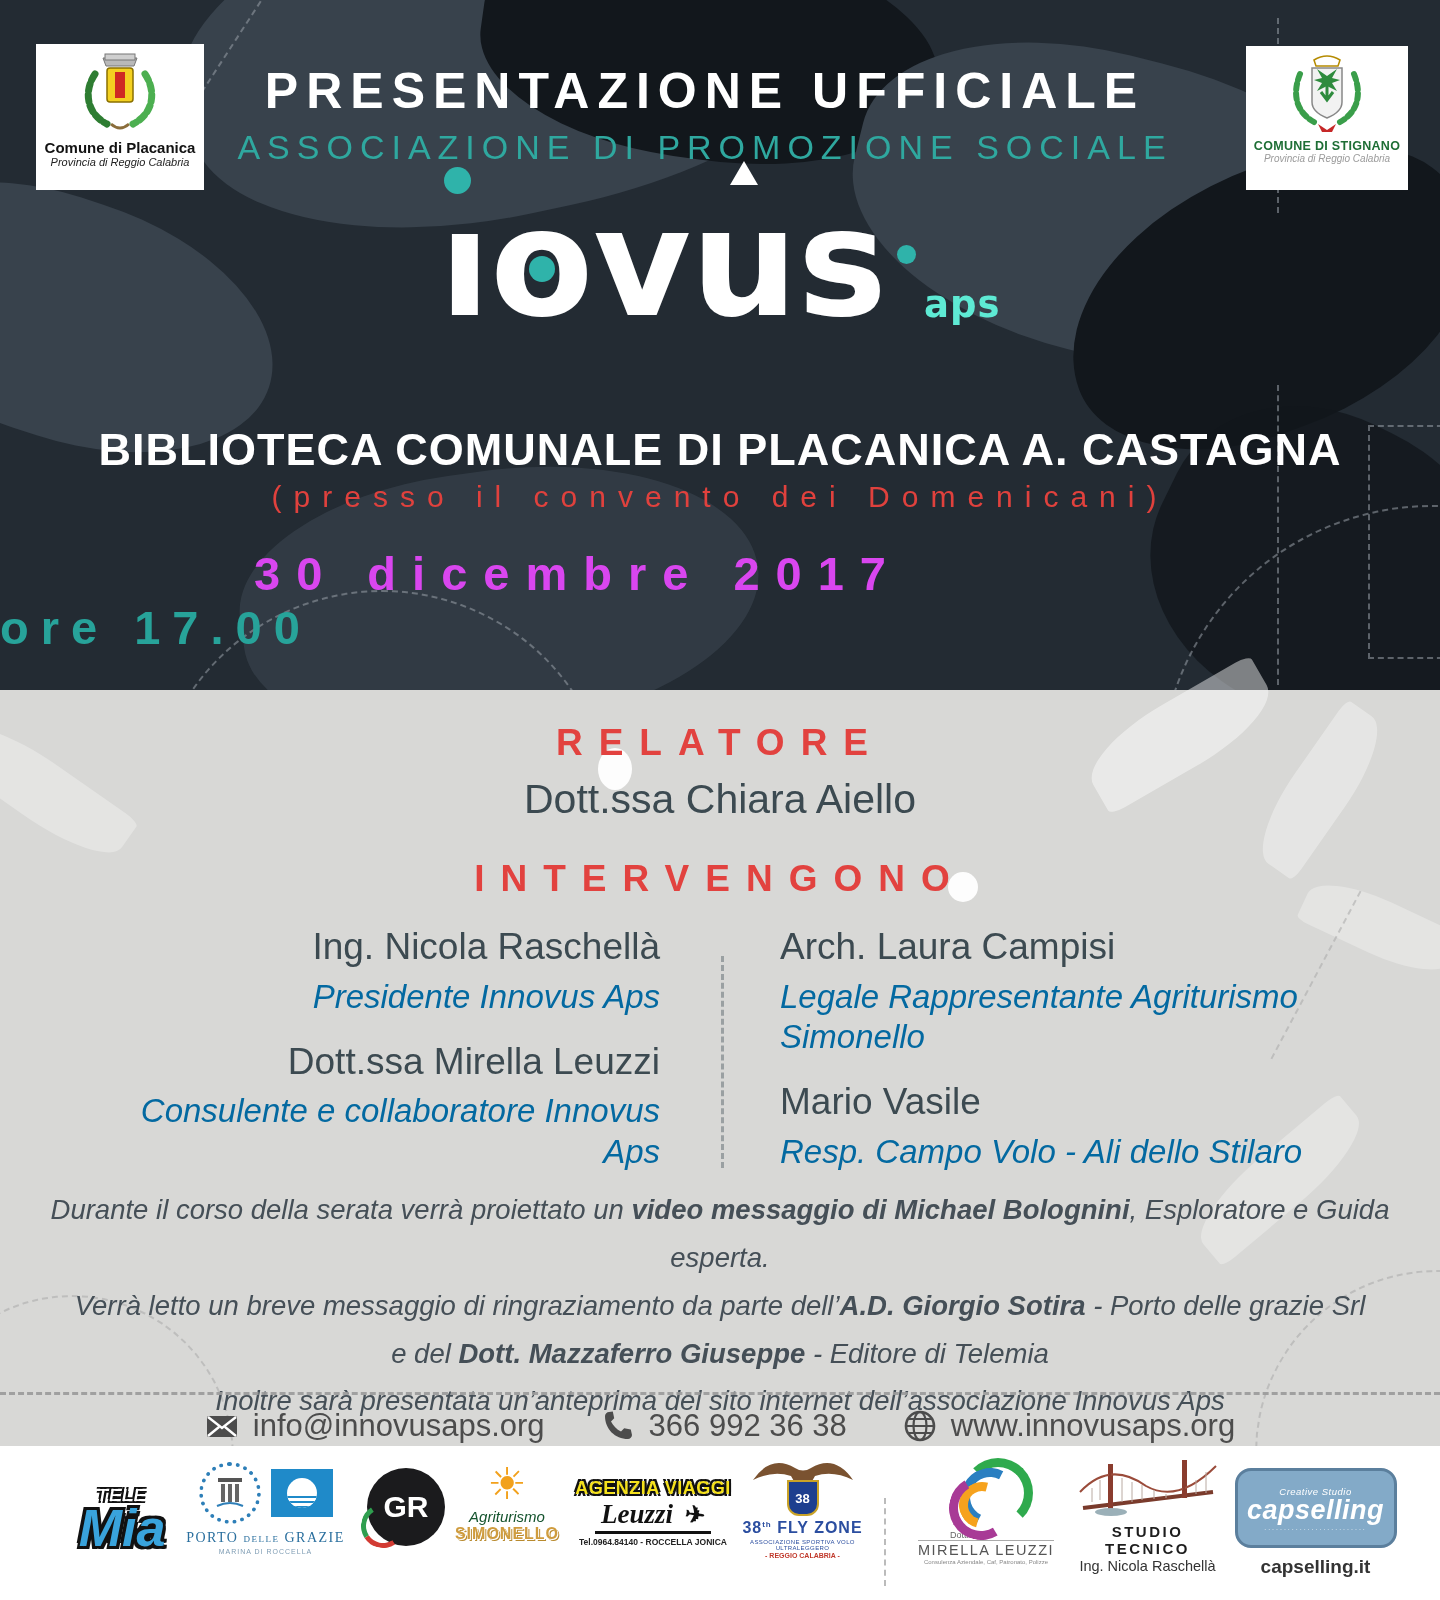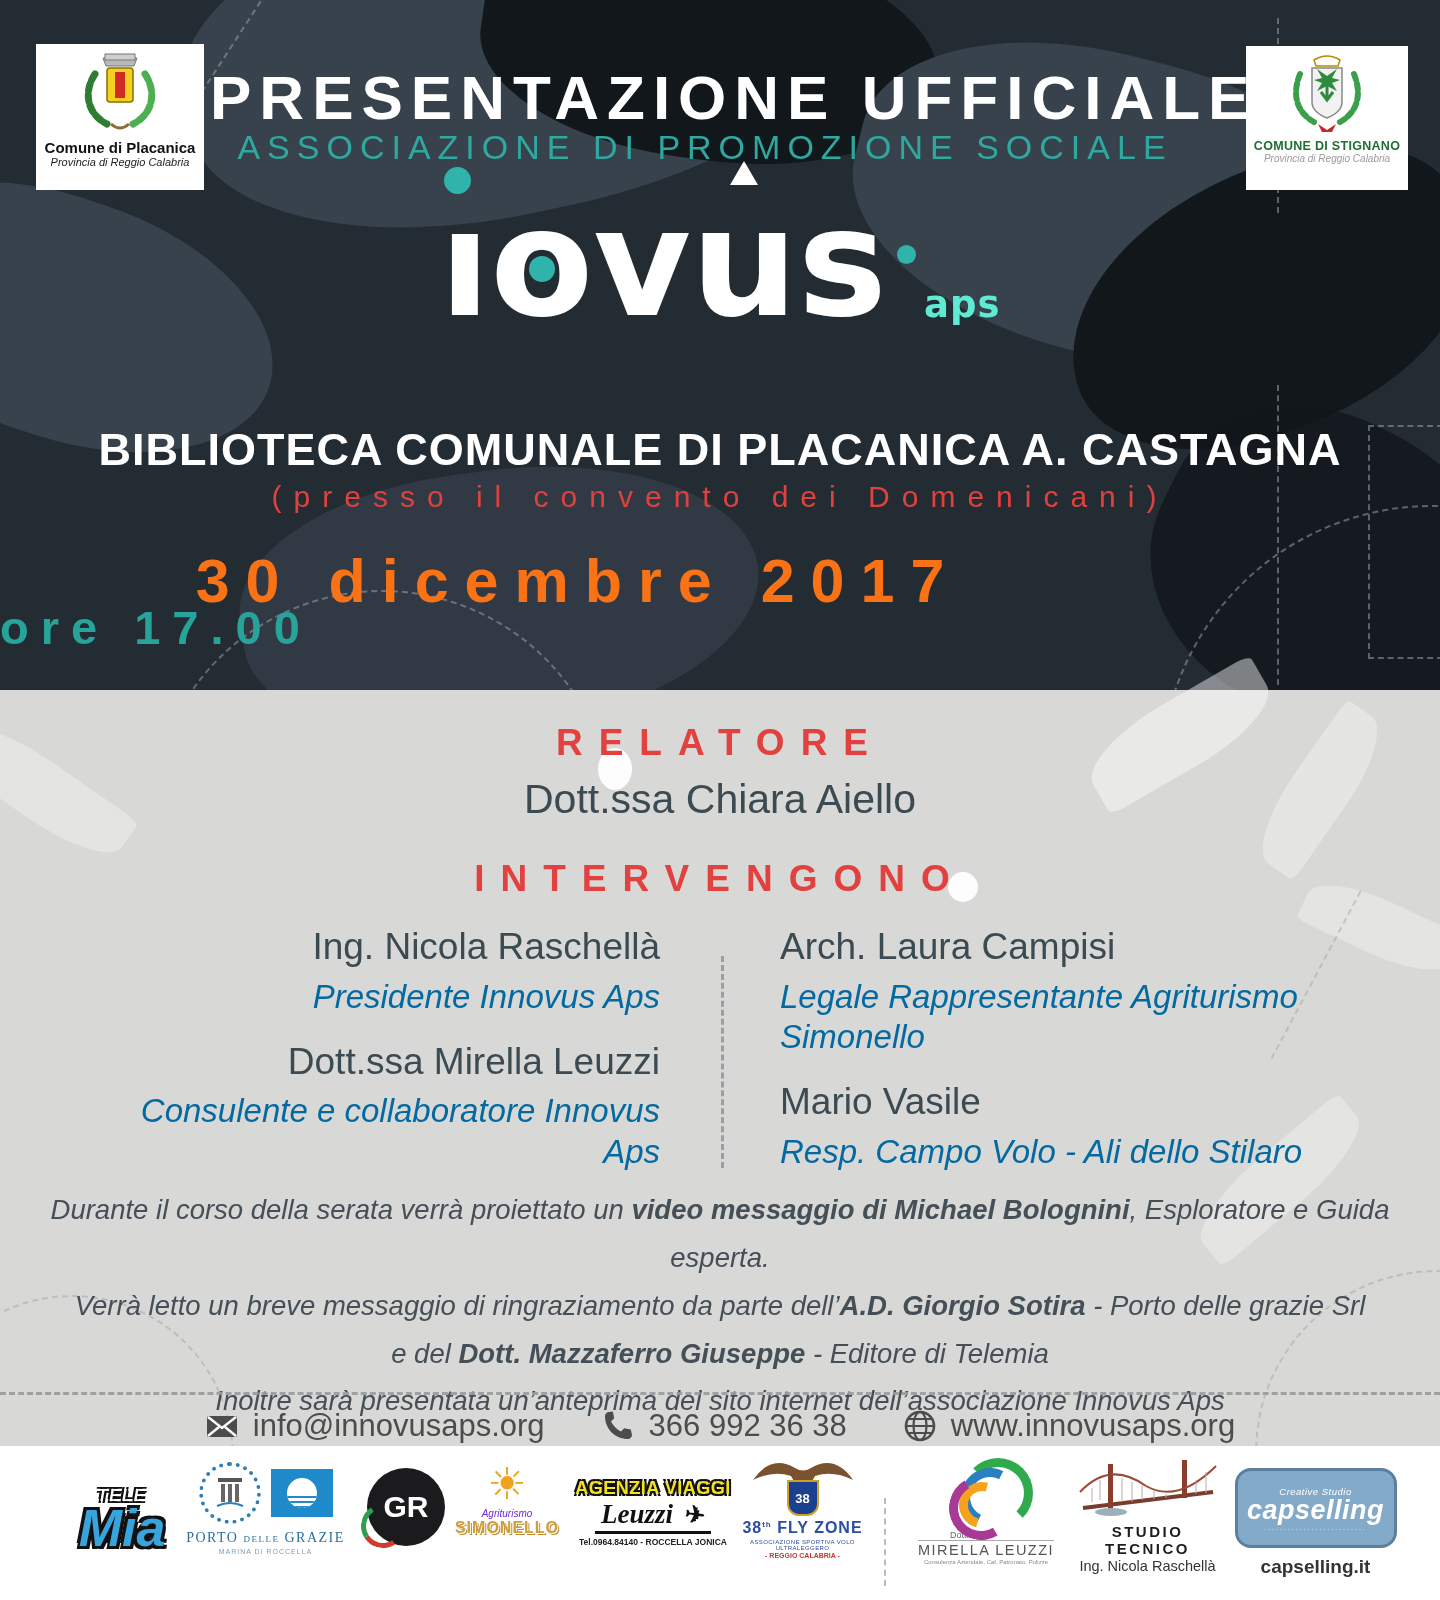--- a/index.html
+++ b/index.html
@@ -18,21 +18,21 @@
   .crest-card{position:absolute;background:#fff;display:flex;flex-direction:column;align-items:center;
               justify-content:flex-start;padding:8px 6px 6px;box-sizing:border-box;text-align:center;}
   .crest-card.placanica{left:36px;top:44px;width:168px;height:146px;}
   .crest-card.stignano{left:1246px;top:46px;width:162px;height:144px;}
   .crest-title{font-size:15px;font-weight:700;color:#121212;line-height:1.05;margin-top:4px;}
   .crest-sub{font-size:11px;font-style:italic;color:#222;}
   .stignano .crest-title{color:#1e6e35;font-size:12.5px;letter-spacing:.3px;}
   .stignano .crest-sub{color:#9a9a9a;font-size:10px;}
 
   .main-title{position:absolute;left:210px;width:990px;top:62px;text-align:center;color:#fff;
-              font-size:62px;font-weight:800;letter-spacing:8px;white-space:nowrap;}
+              font-size:50px;font-weight:800;letter-spacing:8px;white-space:nowrap;}
   .sub-title{position:absolute;left:185px;width:1040px;top:128px;text-align:center;color:#2fa89f;
              font-size:34px;font-weight:300;letter-spacing:7px;white-space:nowrap;}
 
   
   .innovus{position:absolute;left:0;top:205px;width:1440px;display:flex;justify-content:center;
            align-items:flex-end;}
   .innovus span{font-family:"DejaVu Sans","Liberation Sans",sans-serif;font-weight:700;line-height:.78;}
   .lg-i{position:relative;color:#fff;font-size:148px;}
   .lg-i::before{content:"";position:absolute;left:5px;top:-40px;width:27px;height:27px;border-radius:50%;background:#2fb3aa;}
   .lg-nn{position:relative;font-size:188px;background:linear-gradient(135deg,#57c8c1 0%,#2fa39b 55%,#157f79 100%);
@@ -46,22 +46,22 @@
   .lg-u{position:relative;}
   .lg-u::before{content:"";position:absolute;left:50%;top:-44px;margin-left:-14px;width:0;height:0;
          border-left:14px solid transparent;border-right:14px solid transparent;border-bottom:24px solid #fff;}
   .lg-enddot{width:19px;height:19px;border-radius:50%;background:#2fb3aa;margin:0 0 58px 10px;}
   .lg-aps{color:#5eead4;font-size:37px;font-weight:normal;margin:0 0 2px 8px;letter-spacing:1px;}
 
   .venue{position:absolute;left:0;top:424px;width:1440px;text-align:center;color:#fff;
          font-size:45px;font-weight:800;letter-spacing:1px;white-space:nowrap;}
   .venue-note{position:absolute;left:0;top:480px;width:1440px;text-align:center;color:#e0413d;
          font-size:30px;font-weight:400;letter-spacing:12px;white-space:nowrap;}
-  .event-date{position:absolute;left:0;top:546px;width:1156px;text-align:center;color:#f97316;
-         font-size:61px;font-weight:800;letter-spacing:16px;white-space:nowrap;}
+  .event-date{position:absolute;left:0;top:546px;width:1156px;text-align:center;color:#d946ef;
+         font-size:47px;font-weight:800;letter-spacing:16px;white-space:nowrap;}
   .event-time{position:absolute;left:0;top:600px;width:1440px;text-align:left;color:#27a39a;
          font-size:47px;font-weight:800;letter-spacing:12px;white-space:nowrap;}
 
   
   .light-deco .leaf{position:absolute;background:#fff;opacity:.45;border-radius:50% 8% 50% 8%;}
   .white-dot{position:absolute;background:#fff;border-radius:50%;opacity:.95;}
   .gray-dash{border-color:#a9a9a9 !important;}
 
   .relatore-h{position:absolute;left:0;top:722px;width:1440px;text-align:center;color:#e2423f;
          font-size:37px;font-weight:600;letter-spacing:16px;}
@@ -112,21 +112,21 @@
   .porto-sub{font-size:7px;color:#7f9db4;letter-spacing:1px;margin-top:2px;}
 
   .sp-gr{left:356px;top:1468px;width:100px;}
   .gr-circle{width:78px;height:78px;border-radius:50%;background:#1b1b1d;color:#fff;display:flex;
              align-items:center;justify-content:center;font-size:30px;font-weight:800;position:relative;}
   .gr-circle::after{content:"";position:absolute;left:-6px;bottom:-2px;width:34px;height:34px;border-radius:50%;
              border:5px solid transparent;border-left-color:#2f9e4f;border-bottom-color:#d23b33;transform:rotate(12deg);}
 
   .sp-simonello{left:452px;top:1462px;width:110px;}
   .sun-icon{font-size:44px;color:#f2a11c;line-height:1;}
-  .sim-1{font-size:10px;font-style:italic;color:#6d28d9;margin-top:2px;}
+  .sim-1{font-size:15px;font-style:italic;color:#14532d;margin-top:2px;}
   .sim-2{font-size:16px;font-weight:800;color:#cf9c3e;letter-spacing:1px;text-shadow:1px 1px 0 #fff,2px 2px 0 #b98a2e;}
 
   .sp-leuzzi{left:568px;top:1478px;width:170px;}
   .av-1{font-size:18px;font-weight:900;color:#f5e11c;letter-spacing:.5px;
         text-shadow:-2px -2px 0 #111,2px -2px 0 #111,-2px 2px 0 #111,2px 2px 0 #111;}
   .av-2{font-size:27px;font-weight:700;font-style:italic;color:#111;font-family:"Liberation Serif",serif;
         border-bottom:3px solid #111;padding:0 6px 1px;display:flex;align-items:center;gap:12px;}
   .av-plane{font-size:24px;transform:rotate(8deg);font-style:normal;}
   .av-3{font-size:8.5px;font-weight:700;color:#222;margin-top:3px;}
 

